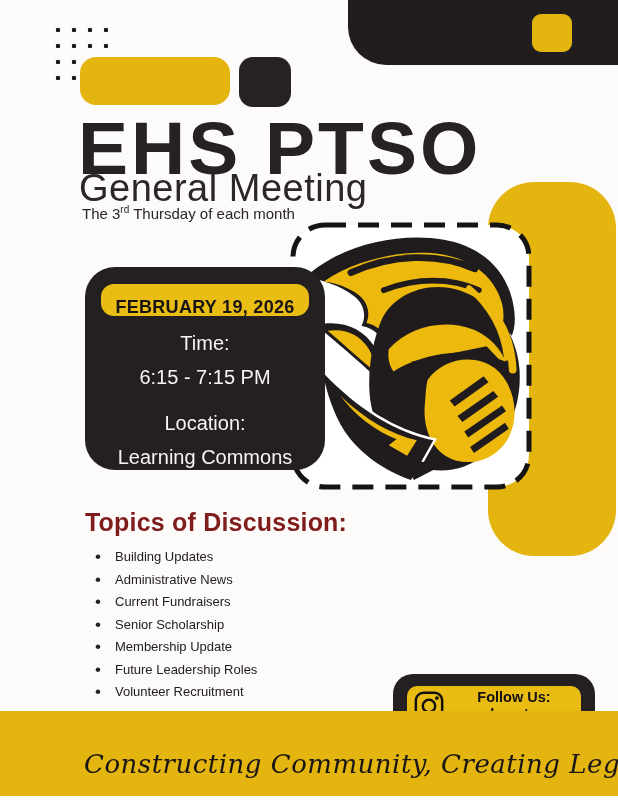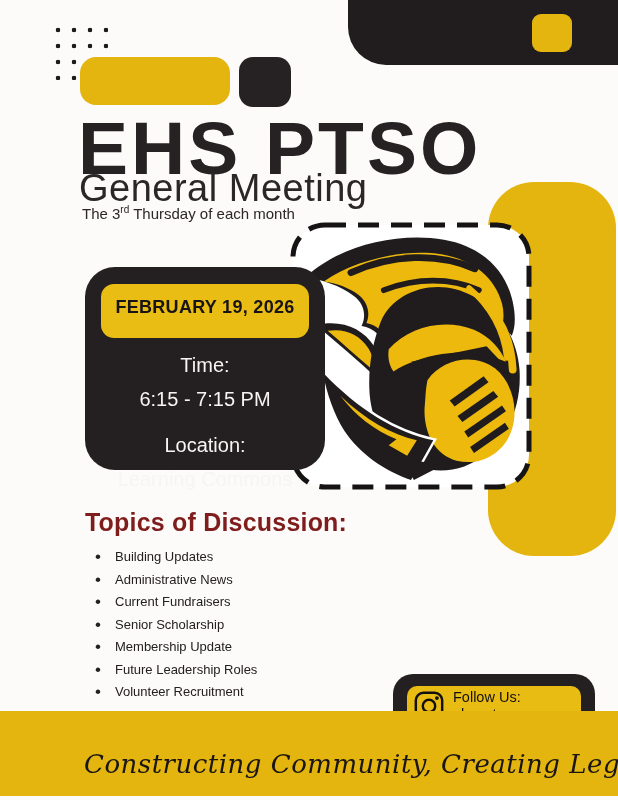--- a/index.html
+++ b/index.html
@@ -37,21 +37,21 @@
   .mascot-frame{left:290px;top:222px;width:242px;height:268px;}
   .mascot-frame svg{display:block;position:absolute;}
   .knight{left:8px;top:10px;}
 
   
   .event-card{
     left:85px;top:267px;width:240px;height:203px;border-radius:30px;
     background:#242021;text-align:center;
   }
   .date-badge{
-    margin:17px 16px 0;height:54px;line-height:46px;border-radius:13px;
+    margin:17px 16px 0;height:32px;line-height:46px;border-radius:13px;
     background:#eabd15;color:#181415;font-size:18px;font-weight:700;letter-spacing:.3px;
     white-space:nowrap;
   }
   .card-line{color:#f6f5f3;font-size:20px;line-height:26px;}
   .mt14{margin-top:14px;} .mt4{margin-top:8px;} .mt18{margin-top:20px;}
 
   
   .topics-heading{left:85px;top:508px;font-size:25px;font-weight:800;letter-spacing:.2px;color:#7f1d1d;white-space:nowrap;}
   .topics-list{left:93px;top:546px;margin:0;padding:0;list-style:none;}
   .topics-list li{
@@ -59,21 +59,21 @@
     font-weight:500;color:#242021;white-space:nowrap;
   }
   .topics-list li::before{content:"•";position:absolute;left:2px;top:0;font-size:17px;}
 
   
   .follow-card{left:393px;top:674px;width:202px;height:64px;border-radius:20px;background:#242021;}
   .follow-inner{
     position:absolute;left:14px;top:12px;right:14px;bottom:12px;border-radius:10px;
     background:#e9bc14;display:flex;align-items:center;gap:8px;padding:0 6px;box-sizing:border-box;
   }
-  .follow-text{flex:1;color:#131011;font-weight:400;font-size:14.5px;line-height:17px;white-space:nowrap;}
+  .follow-text{flex:1;text-align:center;color:#131011;font-weight:700;font-size:14.5px;line-height:17px;white-space:nowrap;}
 
   
   .footer-band{left:0;top:711px;width:618px;height:85px;background:#e3b50e;}
   .footer-slogan{
     position:absolute;left:84px;top:38px;
     font-family:"DejaVu Serif",serif;font-style:italic;
     font-size:26px;color:#1a1516;letter-spacing:.5px;white-space:nowrap;
   }
 </style>
 </head>

